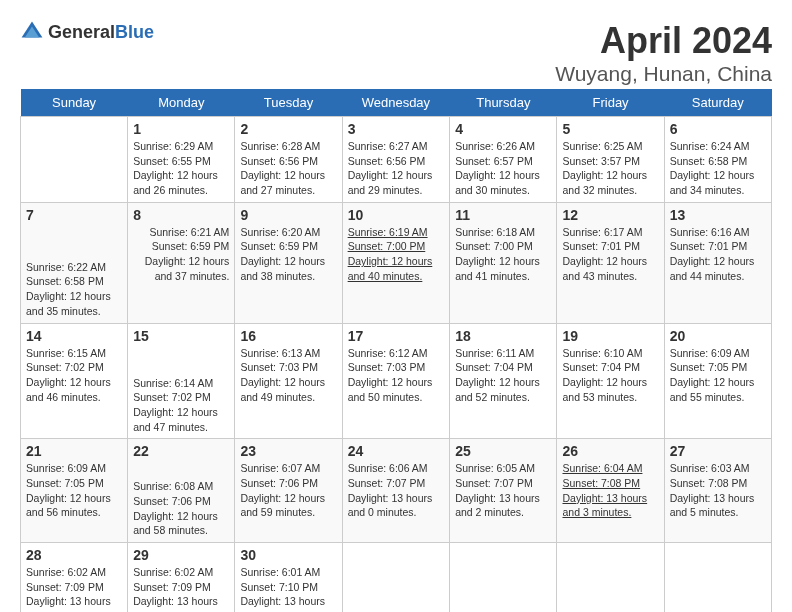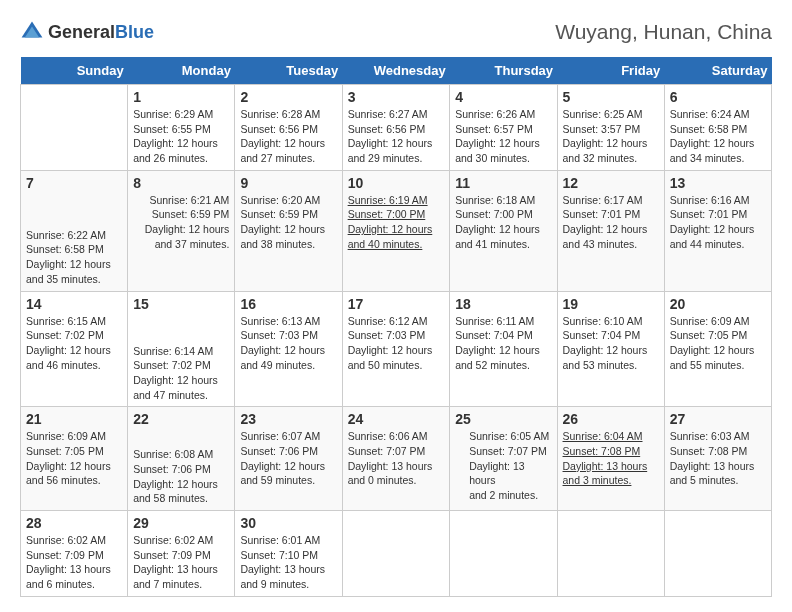--- a/index.html
+++ b/index.html
@@ -7,21 +7,21 @@
       font-family: Arial, sans-serif;
       background: #fff;
       width: 792px;
       min-height: 612px;
       padding: 20px;
     }
     .header {
       display: flex;
       justify-content: space-between;
       align-items: flex-start;
-      margin-bottom: 13px;
+      margin-bottom: 3px;
     }
     .logo {
       display: flex;
       align-items: center;
       gap: 4px;
     }
     .logo-text-general {
       font-size: 18px;
       font-weight: bold;
       color: #333;
@@ -49,23 +49,23 @@
     }
     table {
       width: 100%;
       border-collapse: collapse;
       font-size: 11px;
     }
     thead tr th {
       background-color: #2a6db5;
       color: #fff;
       padding: 6px 4px;
-      text-align: right;
+      text-align: center;
       font-size: 13px;
-      font-weight: bold;
+      font-weight: normal;
     }
     tbody tr td {
       border: 1px solid #ccc;
       padding: 4px 5px;
       vertical-align: top;
       width: 108px;
       min-height: 70px;
     }
     .day-number {
       font-size: 14px;
@@ -93,20 +93,21 @@
   <div class="logo">
     <svg class="logo-icon" viewBox="0 0 30 30" xmlns="http://www.w3.org/2000/svg">
       <polygon points="15,2 28,22 2,22" fill="#2a6db5"></polygon>
       <polygon points="15,8 24,22 6,22" fill="#5a9fd4"></polygon>
     </svg>
     <div>
       <span class="logo-text-general">General</span><span class="logo-text-blue">Blue</span>
     </div>
   </div>
   <div class="title-area">
+    <div class="month-title">April 2024</div>
     <div class="location-title">Wuyang, Hunan, China</div>
   </div>
 </div>
 
 <table>
   <thead>
     <tr id="thead-row">
     <th>Sunday</th>
         <th>Monday</th>
         <th>Tuesday</th>
@@ -288,21 +289,21 @@
         </td>
         <td>
           <span class="day-number">24</span>
           <div class="day-info" style="white-space: pre-line;">Sunrise: 6:06 AM
 Sunset: 7:07 PM
 Daylight: 13 hours
 and 0 minutes.</div>
         </td>
         <td>
           <span class="day-number">25</span>
-          <div class="day-info" style="white-space: pre-line; margin-left: 14px;">Sunrise: 6:05 AM
+          <div class="day-info" style="white-space: pre-line;">Sunrise: 6:05 AM
 Sunset: 7:07 PM
 Daylight: 13 hours
 and 2 minutes.</div>
         </td>
         <td>
           <span class="day-number">26</span>
           <div class="day-info" style="white-space: pre-line; text-decoration: underline;">Sunrise: 6:04 AM
 Sunset: 7:08 PM
 Daylight: 13 hours
 and 3 minutes.</div>

